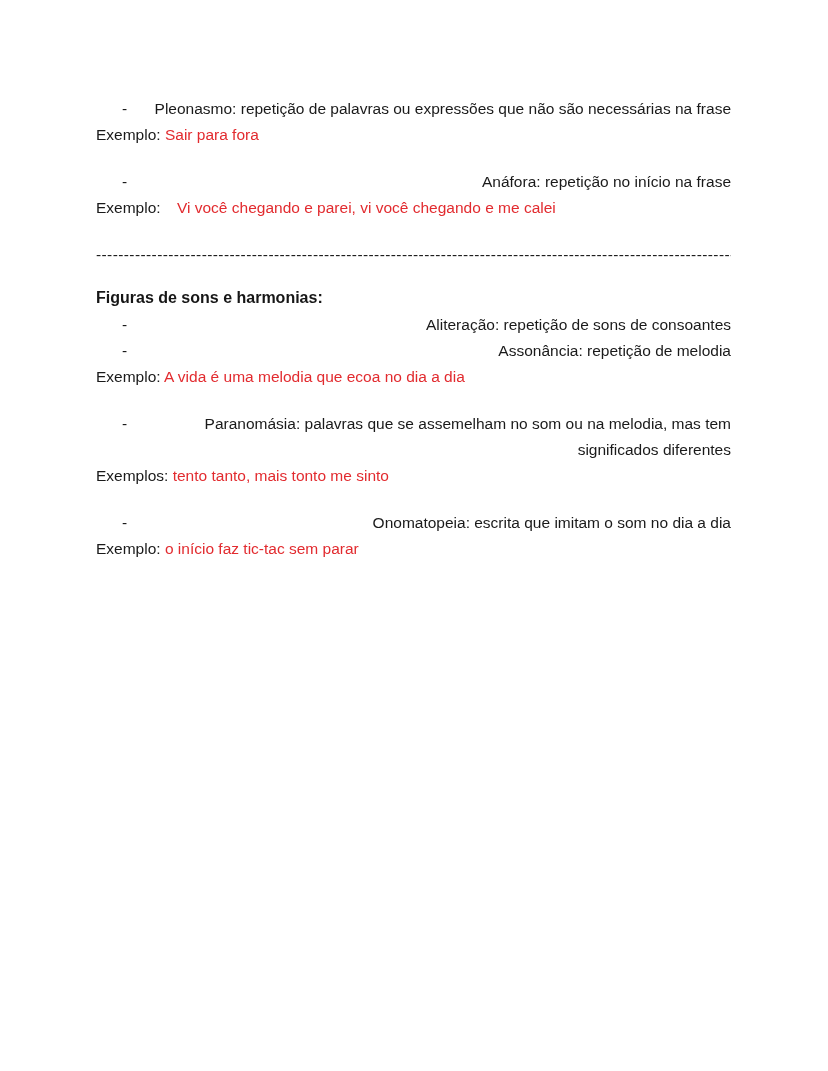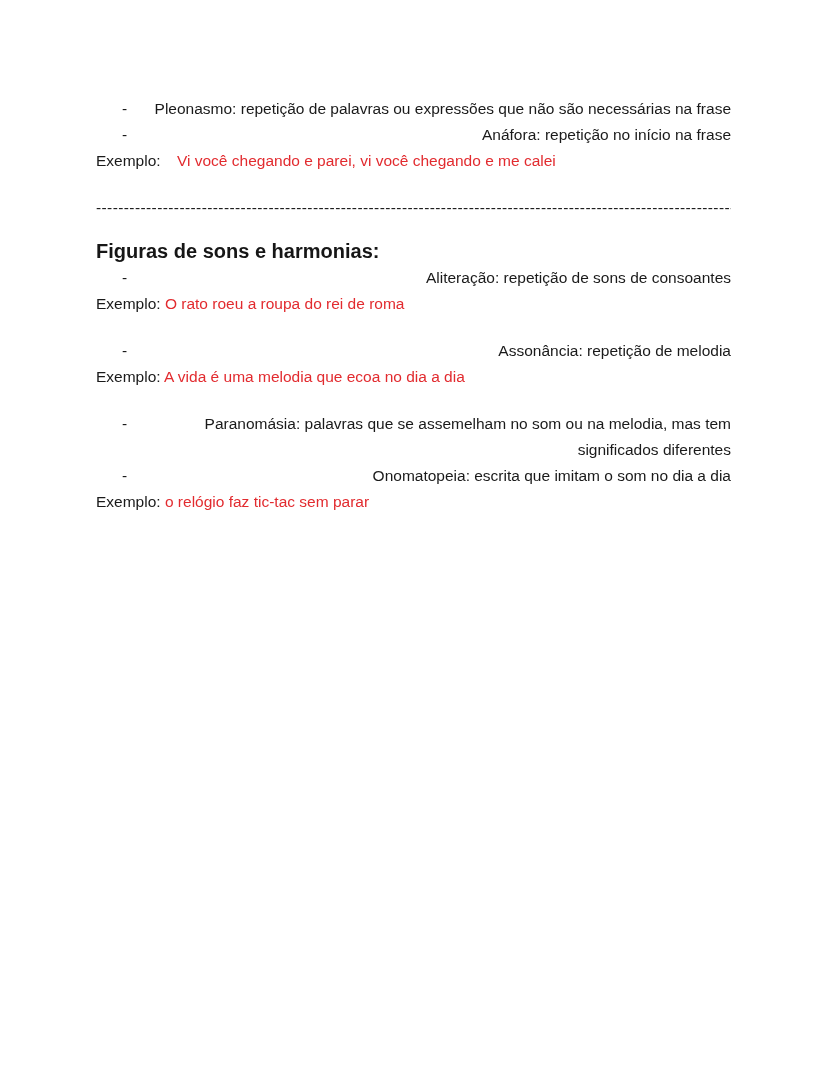--- a/index.html
+++ b/index.html
@@ -33,56 +33,57 @@
   .example-line { margin-bottom: 21px; }
   .example-label { color: #1a1a1a; }
   .example-text { color: #e22b2f; }
   .dashed-divider {
     white-space: nowrap;
     overflow: hidden;
     letter-spacing: 0.4px;
     color: #1f1f1f;
   }
   .section-heading {
-    font-size: 20px;
+    font-size: 16px;
     font-weight: 700;
     line-height: 28px;
     margin: 16px 0 0 0;
     color: #161616;
   }
 </style>
 </head>
 <body>
 
 <div class="page">
   <div class="content" id="doc-content">
       <div class="para bullet-item">
         <span class="bullet-dash">-</span>
         <span class="bullet-text">Pleonasmo: repetição de palavras ou expressões que não são necessárias na frase</span>
       </div>
+      <div class="para example-line"><span class="example-label">Exemplo: </span><span class="example-text" style="color: rgb(226, 43, 47);">Sair para fora</span></div>
       <div class="para bullet-item">
         <span class="bullet-dash">-</span>
         <span class="bullet-text">Anáfora: repetição no início na frase</span>
       </div>
       <div class="para example-line"><span class="example-label">Exemplo: </span><span class="example-text" style="color: rgb(226, 43, 47); margin-left: 12px;">Vi você chegando e parei, vi você chegando e me calei</span></div>
       <div class="para dashed-divider">--------------------------------------------------------------------------------------------------------------------------------------------------------------------------------------------------------</div>
       <h2 class="section-heading">Figuras de sons e harmonias:</h2>
       <div class="para bullet-item">
         <span class="bullet-dash">-</span>
         <span class="bullet-text">Aliteração: repetição de sons de consoantes</span>
       </div>
-      <div class="para example-line"><span class="example-label">Exemplo: </span><span class="example-text" style="color: rgb(226, 43, 47);">O rato roeu a roupa do rei de roma</span></div>
       <div class="para bullet-item">
         <span class="bullet-dash">-</span>
         <span class="bullet-text">Assonância: repetição de melodia</span>
       </div>
       <div class="para example-line"><span class="example-label">Exemplo: </span><span class="example-text" style="color: rgb(226, 43, 47);">A vida é uma melodia que ecoa no dia a dia</span></div>
       <div class="para bullet-item">
         <span class="bullet-dash">-</span>
         <span class="bullet-text">Paranomásia: palavras que se assemelham no som ou na melodia, mas tem significados diferentes</span>
       </div>
+      <div class="para example-line"><span class="example-label">Exemplos: </span><span class="example-text" style="color: rgb(226, 43, 47);">tento tanto, mais tonto me sinto</span></div>
       <div class="para bullet-item">
         <span class="bullet-dash">-</span>
         <span class="bullet-text">Onomatopeia: escrita que imitam o som no dia a dia</span>
       </div>
-      <div class="para example-line"><span class="example-label">Exemplo: </span><span class="example-text" style="color: rgb(226, 43, 47);">o relógio faz tic-tac sem parar</span></div>
+      <div class="para example-line"><span class="example-label">Exemplo: </span><span class="example-text" style="color: rgb(226, 43, 47);">o início faz tic-tac sem parar</span></div>
     </div>
 </div>
 
 </body></html>

